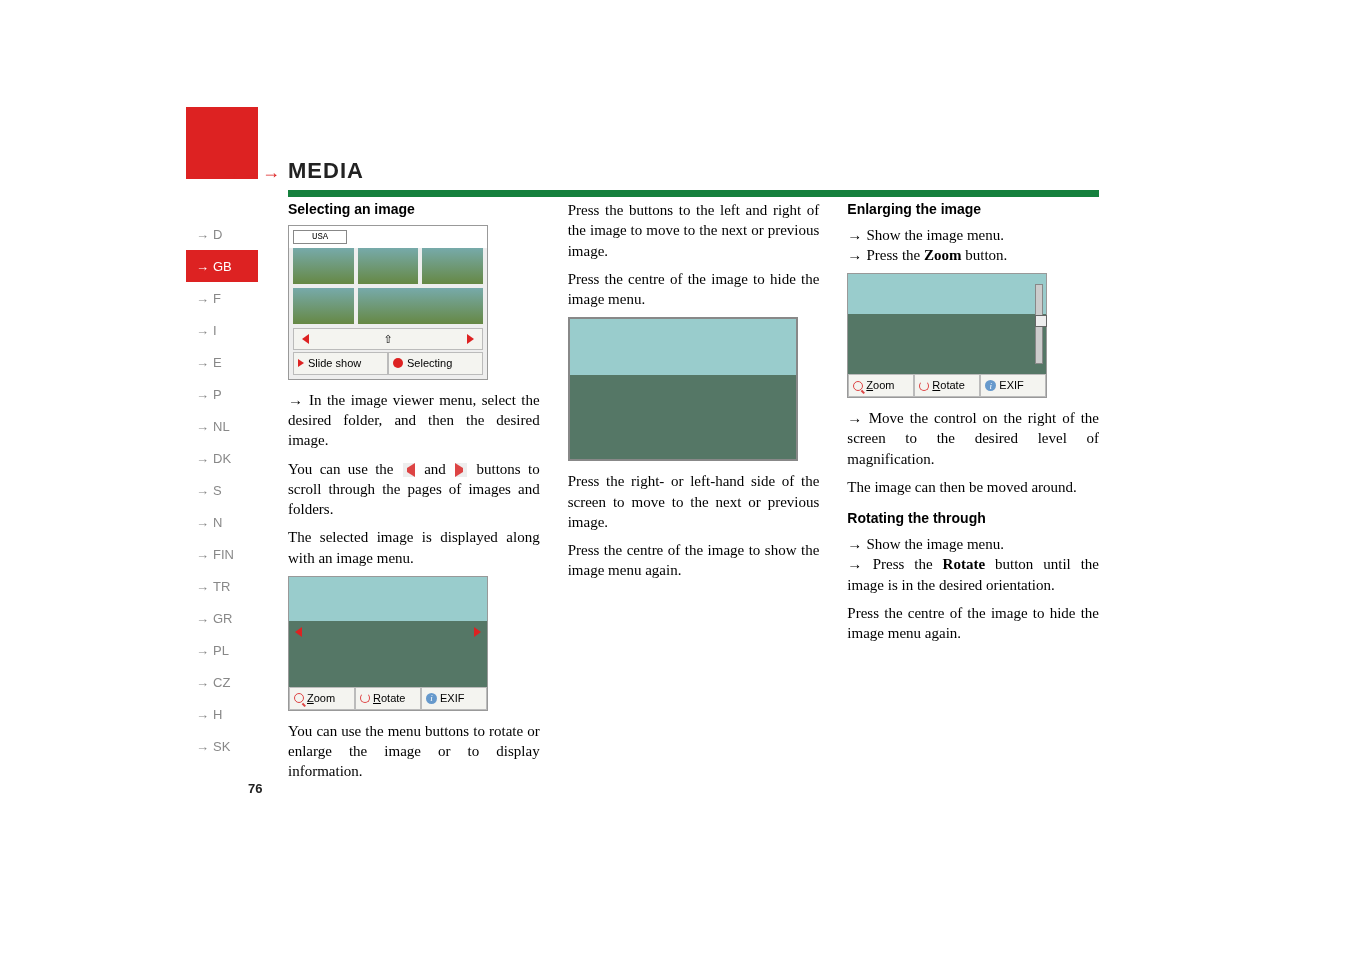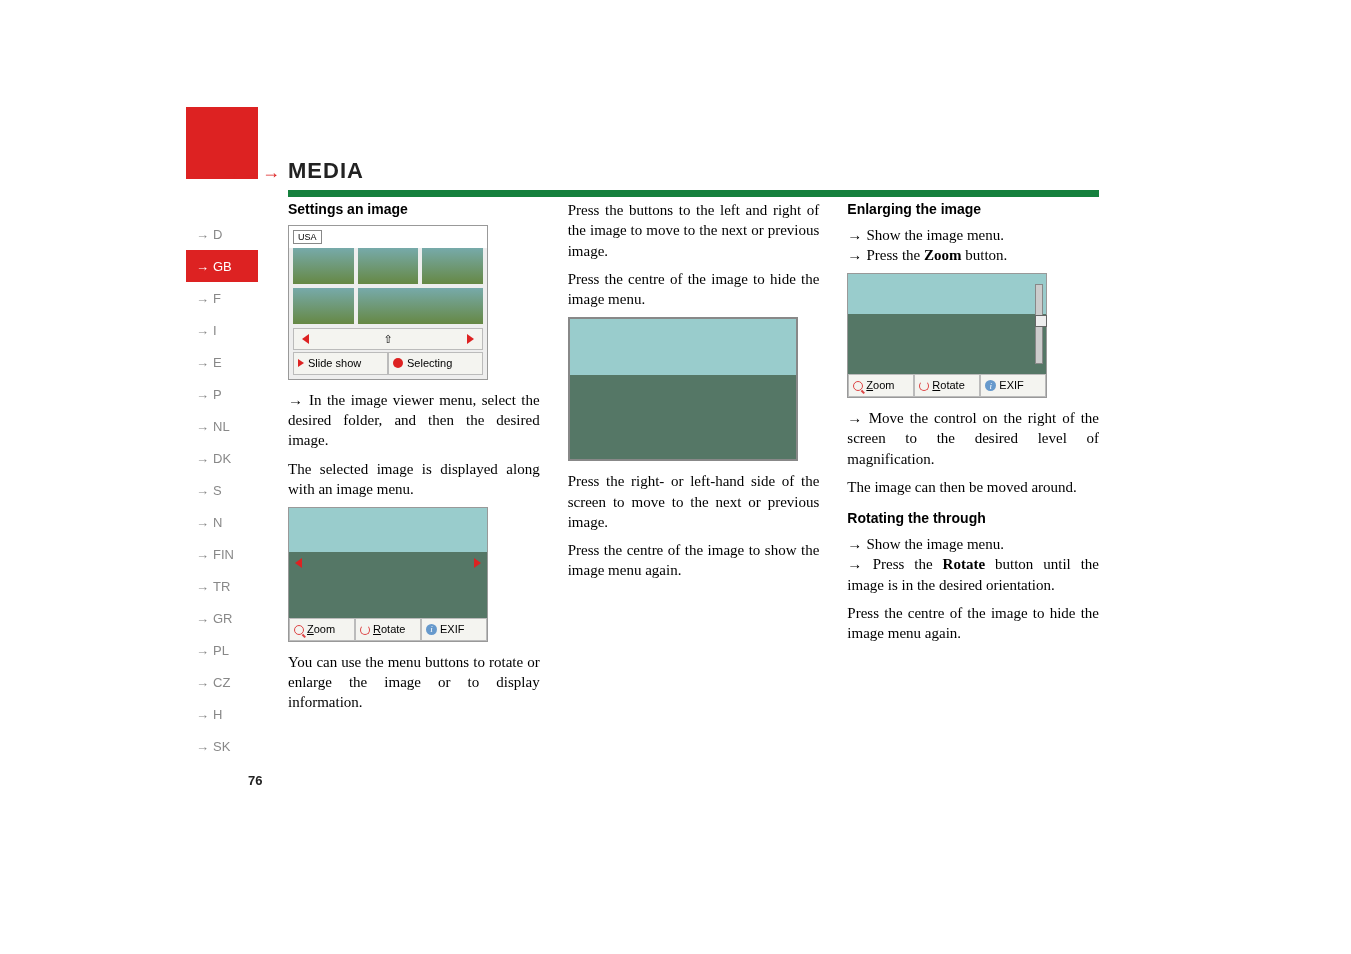--- a/index.html
+++ b/index.html
@@ -5,28 +5,28 @@
 * { box-sizing: border-box; margin: 0; padding: 0; }
 body { width: 1351px; height: 954px; background: #fff; font-family: Georgia, 'Times New Roman', serif; color: #000; position: relative; }
 .header-section { position: absolute; top: 158px; left: 186px; right: 252px; }
 .section-title { font-family: Arial, sans-serif; font-weight: bold; font-size: 22px; letter-spacing: 1px; color: #222; border-bottom: 7px solid #15803d; padding-bottom: 6px; margin-left: 102px; }
 .red-bar { position: absolute; top: 107px; left: 186px; width: 72px; height: 72px; background: #d22; }
 .arrows-top { position: absolute; top: 162px; left: 222px; color: #d22; font-size: 18px; letter-spacing: 2px; font-family: Arial, sans-serif; }
 .sidebar { position: absolute; top: 218px; left: 186px; width: 72px; }
 .sidebar-item { height: 32px; display: flex; align-items: center; padding-left: 10px; font-family: Arial, sans-serif; font-size: 13px; color: #888; }
 .sidebar-item.active { background: #d22; color: #fff; }
 .arrow { font-family: Arial, sans-serif; margin-right: 4px; }
-.page-num { position: absolute; bottom: 166px; left: 248px; font-family: Arial, sans-serif; font-weight: bold; font-size: 13px; color: #222; }
+.page-num { position: absolute; bottom: 158px; left: 248px; font-family: Arial, sans-serif; font-weight: bold; font-size: 13px; color: #222; }
 .columns { position: absolute; top: 200px; left: 288px; right: 252px; display: flex; gap: 28px; }
 .col { width: 266px; font-size: 15px; line-height: 1.35; }
 .subheading { font-family: Arial, sans-serif; font-weight: bold; font-size: 14px; margin-bottom: 6px; }
 .body-text { margin-bottom: 8px; text-align: justify; }
 .figure { width: 200px; margin: 6px 0 10px 0; border: 1px solid #999; background: #eee; display: flex; flex-direction: column; }
 .figure-header { display: flex; align-items: center; padding: 4px; gap: 4px; background: #fff; }
-.usa-label { border: 1px solid #888; padding: 0px 4px; font-size: 9px; font-family: Liberation Sans, sans-serif; }
+.usa-label { border: 1px solid #888; padding: 0px 18px; font-size: 9px; font-family: Liberation Mono, monospace; }
 .fig-thumb-row { display: flex; gap: 4px; padding: 0 4px 4px 4px; }
 .fig-thumb { width: 62px; height: 36px; background: linear-gradient(#7aa, #684); }
 .fig-thumb.big { width: 128px; height: 36px; }
 .fig-arrow-bar { display: flex; align-items: center; justify-content: space-between; background: #f4f4f0; border: 1px solid #bbb; margin: 0 4px 2px 4px; height: 22px; padding: 0 8px; font-size: 11px; }
 .fig-bottom-bar { display: flex; margin: 0 4px 4px 4px; font-family: Arial,sans-serif; }
 .fig-btn { flex: 1; border: 1px solid #bbb; background: #f4f4f0; font-size: 11px; padding: 3px 4px; display: flex; align-items: center; gap: 4px; }
 .icon-play { width: 0; height: 0; border-left: 6px solid #d22; border-top: 4px solid transparent; border-bottom: 4px solid transparent; }
 .icon-gear { width: 10px; height: 10px; border-radius: 50%; background: #d22; }
 .figure-photo { height: 110px; background: linear-gradient(#9cc 40%, #576 40%); position: relative; }
 .photo-arrow-left,.photo-arrow-right { position: absolute; top: 50%; transform: translateY(-50%); color: #d22; font-size: 14px; }
@@ -124,21 +124,21 @@
       <span class="arrow">→</span>
       <span>SK</span>
     </div>
 </div>
 
 <div class="page-num">76</div>
 
 <div class="columns">
 
   <div class="col">
-    <div class="subheading">Settings an image</div>
+    <div class="subheading">Selecting an image</div>
 
     <div class="figure">
       <div class="figure-header">
         <span class="usa-label">USA</span>
       </div>
       <div class="fig-thumb-row">
         <div class="fig-thumb"></div>
         <div class="fig-thumb"></div>
         <div class="fig-thumb"></div>
       </div>
@@ -158,20 +158,27 @@
           </div>
         <div class="fig-btn">
             <span class="icon-gear"></span>
             <span>Selecting</span>
           </div>
       </div>
     </div>
 
     <div class="body-text"><span class="bullet-arrow">→ </span><span>In the image viewer menu, select the desired folder, and then the desired image.</span></div>
 
+    <div class="body-text">
+      <span>You can use the </span>
+      <span class="tri-left" style="border-right-color:#d44;border-right-width:8px;margin:0 2px;background:#eee;padding:2px;"></span>
+      <span> and </span>
+      <span class="tri-right" style="border-left-color:#d44;border-left-width:8px;margin:0 2px;background:#eee;padding:2px;"></span>
+      <span> buttons to scroll through the pages of images and folders.</span>
+    </div>
 
     <div class="body-text">The selected image is displayed along with an image menu.</div>
 
     <div class="figure" style="padding:0;">
       <div class="figure-photo">
         <span class="photo-arrow-left tri-left"></span>
         <span class="photo-arrow-right tri-right"></span>
       </div>
       <div class="zoom-bar">
         <div class="zoom-btn">

